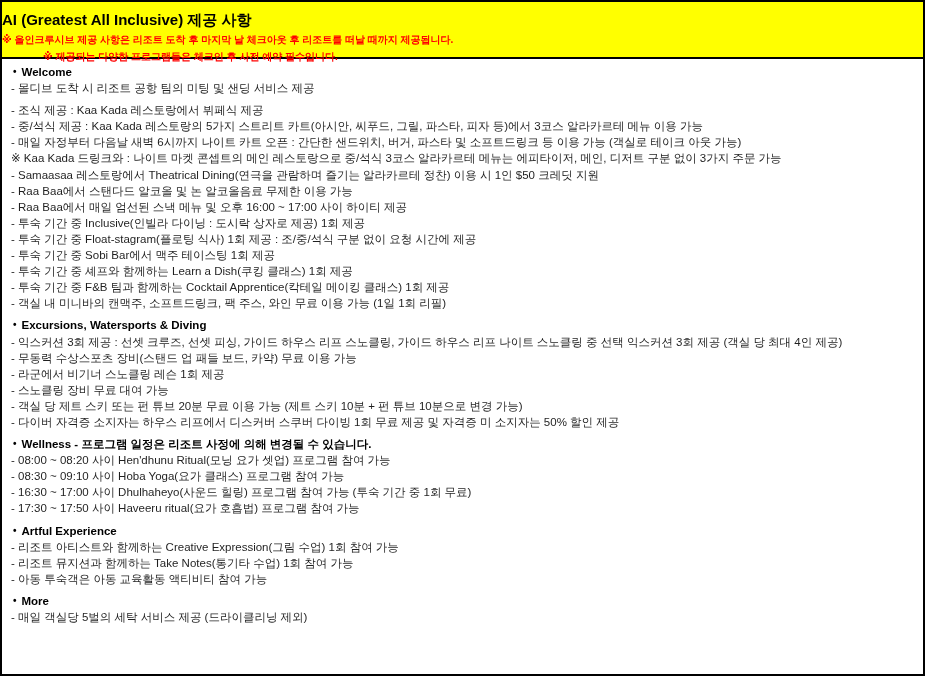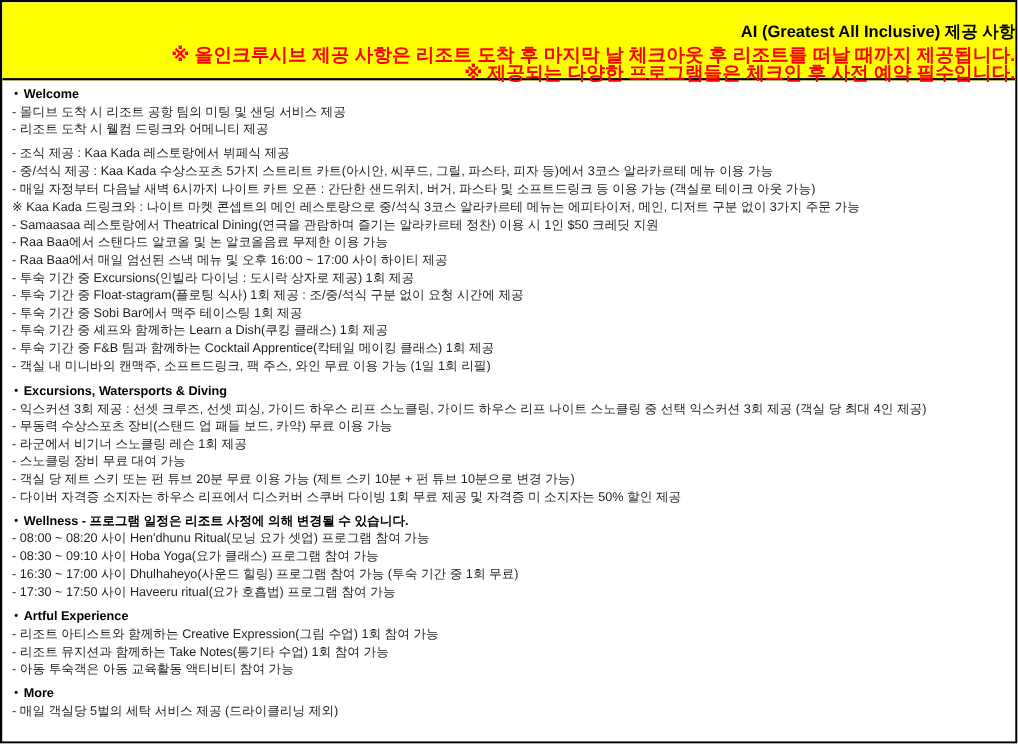--- a/index.html
+++ b/index.html
@@ -13,33 +13,33 @@
     width: 925px;
     height: 676px;
     box-sizing: border-box;
     background: #ffffff;
     border: 2px solid #000000;
     overflow: hidden;
   }
   .header {
     box-sizing: border-box;
     width: 100%;
-    height: 71px;
+    height: 57px;
     border-bottom: 2px solid #000000;
-    text-align: right;
-    padding-top: 17px;
+    text-align: left;
+    padding-top: 7px;
   }
   .header .title {
     font-size: 15px;
     font-weight: bold;
     line-height: 22px;
     letter-spacing: 0px;
   }
   .header .notice {
-    font-size: 17px;
+    font-size: 10px;
     font-weight: bold;
     line-height: 17px;
   }
   .content {
     box-sizing: border-box;
     padding: 5px 8px 0 9px;
     color: #1f1f1f;
   }
   .section {
     margin-bottom: 6px;
@@ -68,31 +68,30 @@
 <div class="page" style="background: rgb(255, 255, 255); border-color: rgb(0, 0, 0);">
   <div class="header" style="background: rgb(255, 255, 0);">
     <div class="title" style="color: rgb(0, 0, 0);">AI (Greatest All Inclusive) 제공 사항</div>
     <div class="notice" style="color: rgb(255, 0, 0);">※ 올인크루시브 제공 사항은 리조트 도착 후 마지막 날 체크아웃 후 리조트를 떠날 때까지 제공됩니다.</div>
     <div class="notice" style="color: rgb(255, 0, 0); margin-left: 41px;">※ 제공되는 다양한 프로그램들은 체크인 후 사전 예약 필수입니다.</div>
   </div>
   <div class="content" id="content">
       <div class="section">
         <div class="line section-title-line"><span class="bullet-glyph">•</span><span>Welcome</span></div>
         <div class="line">- 몰디브 도착 시 리조트 공항 팀의 미팅 및 샌딩 서비스 제공</div>
-        <div class="line">- 리조트 도착 시 웰컴 드링크와 어메니티 제공</div>
       </div>
       <div class="section">
         <div class="line">- 조식 제공 : Kaa Kada 레스토랑에서 뷔페식 제공</div>
-        <div class="line">- 중/석식 제공 : Kaa Kada 수상스포츠 5가지 스트리트 카트(아시안, 씨푸드, 그릴, 파스타, 피자 등)에서 3코스 알라카르테 메뉴 이용 가능</div>
+        <div class="line">- 중/석식 제공 : Kaa Kada 레스토랑의 5가지 스트리트 카트(아시안, 씨푸드, 그릴, 파스타, 피자 등)에서 3코스 알라카르테 메뉴 이용 가능</div>
         <div class="line">- 매일 자정부터 다음날 새벽 6시까지 나이트 카트 오픈 : 간단한 샌드위치, 버거, 파스타 및 소프트드링크 등 이용 가능 (객실로 테이크 아웃 가능)</div>
         <div class="line">※ Kaa Kada 드링크와 : 나이트 마켓 콘셉트의 메인 레스토랑으로 중/석식 3코스 알라카르테 메뉴는 에피타이저, 메인, 디저트 구분 없이 3가지 주문 가능</div>
         <div class="line">- Samaasaa 레스토랑에서 Theatrical Dining(연극을 관람하며 즐기는 알라카르테 정찬) 이용 시 1인 $50 크레딧 지원</div>
         <div class="line">- Raa Baa에서 스탠다드 알코올 및 논 알코올음료 무제한 이용 가능</div>
         <div class="line">- Raa Baa에서 매일 엄선된 스낵 메뉴 및 오후 16:00 ~ 17:00 사이 하이티 제공</div>
-        <div class="line">- 투숙 기간 중 Excursions(인빌라 다이닝 : 도시락 상자로 제공) 1회 제공</div>
+        <div class="line">- 투숙 기간 중 Inclusive(인빌라 다이닝 : 도시락 상자로 제공) 1회 제공</div>
         <div class="line">- 투숙 기간 중 Float-stagram(플로팅 식사) 1회 제공 : 조/중/석식 구분 없이 요청 시간에 제공</div>
         <div class="line">- 투숙 기간 중 Sobi Bar에서 맥주 테이스팅 1회 제공</div>
         <div class="line">- 투숙 기간 중 셰프와 함께하는 Learn a Dish(쿠킹 클래스) 1회 제공</div>
         <div class="line">- 투숙 기간 중 F&amp;B 팀과 함께하는 Cocktail Apprentice(칵테일 메이킹 클래스) 1회 제공</div>
         <div class="line">- 객실 내 미니바의 캔맥주, 소프트드링크, 팩 주스, 와인 무료 이용 가능 (1일 1회 리필)</div>
       </div>
       <div class="section">
         <div class="line section-title-line"><span class="bullet-glyph">•</span><span>Excursions, Watersports &amp; Diving</span></div>
         <div class="line">- 익스커션 3회 제공 : 선셋 크루즈, 선셋 피싱, 가이드 하우스 리프 스노클링, 가이드 하우스 리프 나이트 스노클링 중 선택 익스커션 3회 제공 (객실 당 최대 4인 제공)</div>
         <div class="line">- 무동력 수상스포츠 장비(스탠드 업 패들 보드, 카약) 무료 이용 가능</div>

